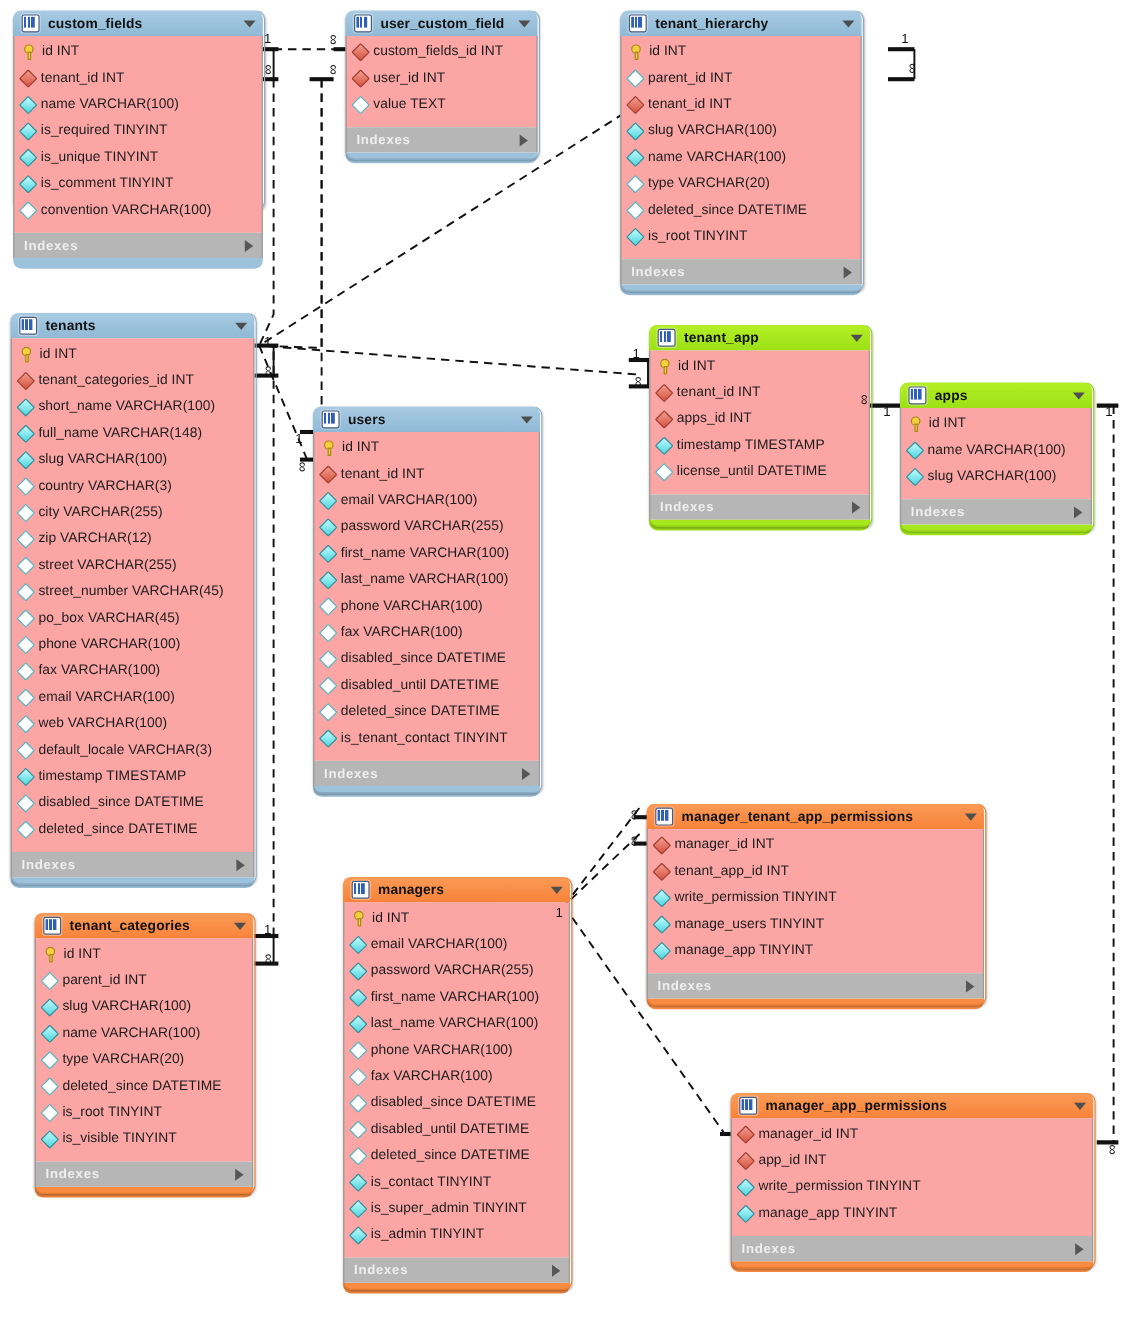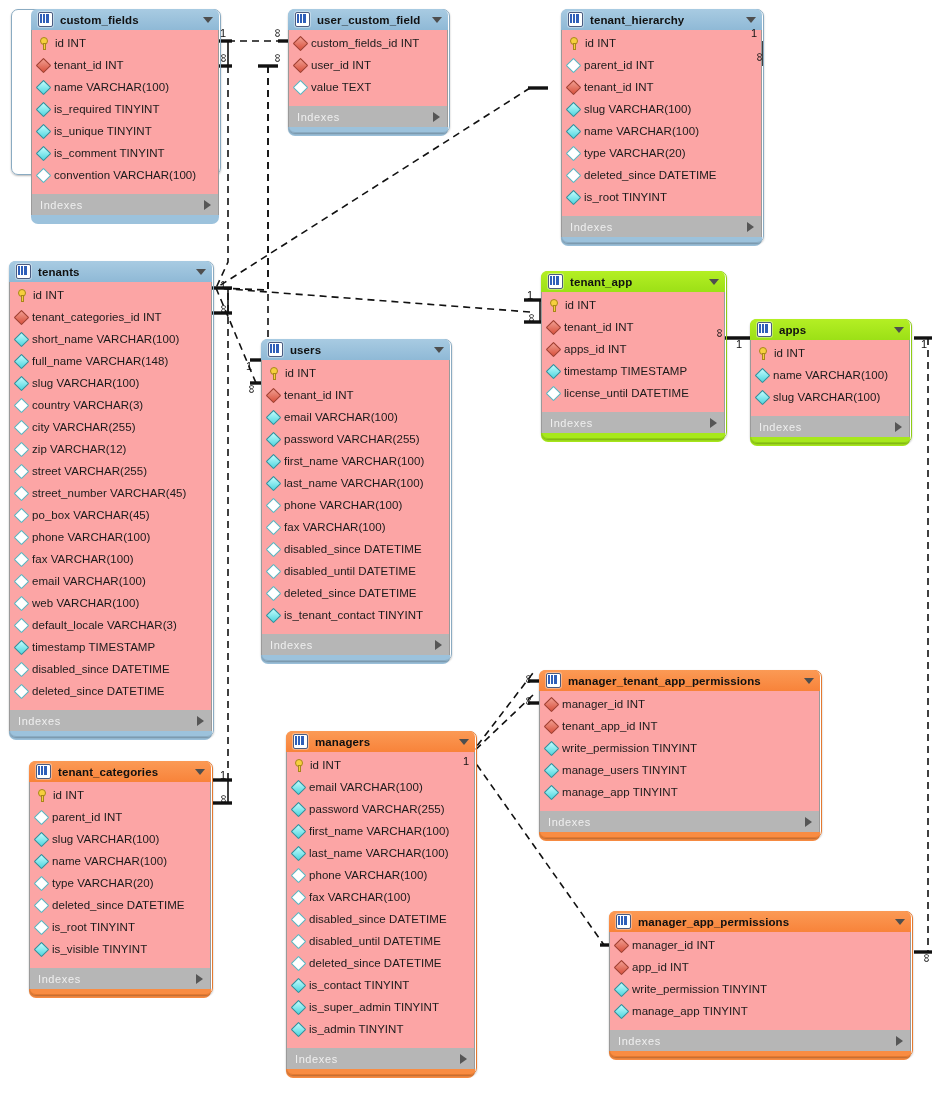--- a/index.html
+++ b/index.html
@@ -39,21 +39,21 @@
   .gem.nul{background:#ffffff;border-color:#56b7c2;}
   .key{width:12px;height:13px;flex:0 0 auto;position:relative;}
   .key::before{content:"";position:absolute;left:2px;top:0;width:8px;height:8px;
      border-radius:50%;background:#f6cf3e;border:1px solid #a8861a;box-sizing:border-box;}
   .key::after{content:"";position:absolute;left:5px;top:6px;width:3px;height:7px;
      background:#f6cf3e;border:1px solid #a8861a;box-sizing:border-box;}
 
   .tbl-foot{position:relative;height:21px;background:#b6b6b6;
             border-left:1px solid #9a9a9a;border-right:1px solid #9a9a9a;
             display:flex;align-items:center;padding:0 7px 0 8px;box-sizing:border-box;}
-  .foot-txt{font-size:11px;color:#efefef;font-weight:normal;letter-spacing:.6px;}
+  .foot-txt{font-size:11px;color:#efefef;font-weight:bold;letter-spacing:.6px;}
   .foot-arrow{margin-left:auto;width:0;height:0;border-top:5px solid transparent;
               border-bottom:5px solid transparent;border-left:7px solid #565656;}
   .tbl-tail{height:9px;border-radius:0 0 7px 7px;}
 
   
   .p-blue  .tbl-head{background:linear-gradient(#a8cbe2,#8fb9d6);}
   .p-blue  .tbl-tail{background:#9cc2dc;}
   .p-blue  .tbl-outer{border:1px solid #8aabc2;box-shadow:0 1px 2px rgba(0,0,0,.28);}
   .p-green .tbl-head{background:linear-gradient(#b4ef24,#9ce016);}
   .p-green .tbl-tail{background:#a7e81c;}
@@ -128,21 +128,21 @@
       <path d="M228,41 L228,66"></path>
       <path d="M228,288 L228,313"></path>
       <path d="M262,360 L262,383"></path>
       <path d="M540,300 L540,322"></path>
       <path d="M228,780 L228,803"></path>
       <path d="M544,681 L544,703"></path>
     </g>
   </svg>
 
   <div id="tables-host">
-      <div class="table p-blue" style="left: 11px; top: 9px; width: 208px; height: 164px; padding-left: 20px;">
+      <div class="table p-blue" style="left: 11px; top: 9px; width: 208px; height: 164px;">
         <div class="tbl-outer"></div>
         <div class="tbl-head">
           <span class="tbl-icon"></span>
           <span class="tbl-title">custom_fields</span>
           <span class="caret"></span>
         </div>
         <div class="tbl-body" style="height: 159px;">
           <div class="row">
             <span class="key"></span>
             <span class="row-txt">id INT</span>
@@ -198,21 +198,21 @@
             <span class="gem nul"></span>
             <span class="row-txt">value TEXT</span>
           </div>
         </div>
         <div class="tbl-foot">
           <span class="foot-txt">Indexes</span>
           <span class="foot-arrow"></span>
         </div>
         <div class="tbl-tail"></div>
       </div>
-      <div class="table p-blue" style="left: 561px; top: 9px; width: 201px; height: 232px;">
+      <div class="table p-blue" style="left: 517px; top: 9px; width: 201px; height: 232px;">
         <div class="tbl-outer"></div>
         <div class="tbl-head">
           <span class="tbl-icon"></span>
           <span class="tbl-title">tenant_hierarchy</span>
           <span class="caret"></span>
         </div>
         <div class="tbl-body" style="height: 181px;">
           <div class="row">
             <span class="key"></span>
             <span class="row-txt">id INT</span>

